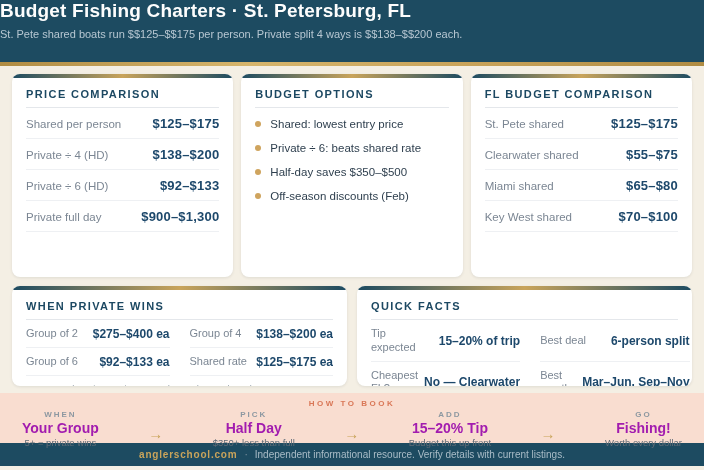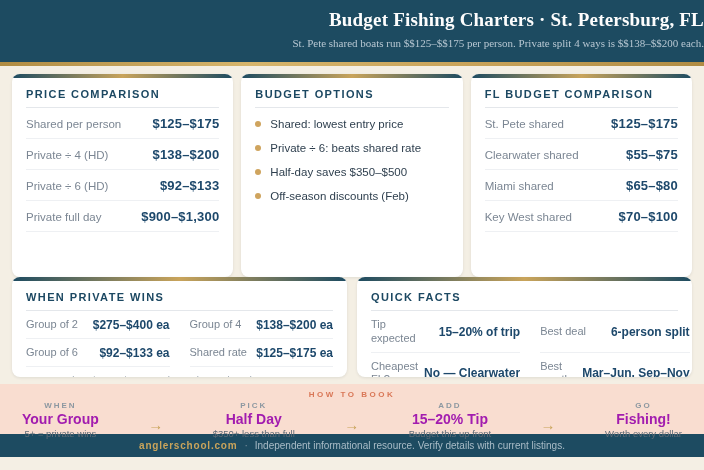--- a/index.html
+++ b/index.html
@@ -7,44 +7,42 @@
   body {
     font-family:"Liberation Sans", sans-serif;
     background:#f4efe4;
     color:#1d4868;
     overflow:hidden;
   }
   
   .header {
     background:#1d4b61;
     height:62px;
-    text-align:right;
-    padding-top:9px;
-    font-family:Liberation Serif, serif;
+    text-align:left;
   }
   .header h1 {
     color:#fdfdfd;
     font-size:19px;
     font-weight:bold;
     letter-spacing:.2px;
   }
   .header .subtitle {
     color:#b7c7d2;
     font-size:11px;
     margin-top:6px;
   }
   .gold-bar {
     height:4px;
     background:linear-gradient(90deg,#b08c43 0%,#d6b56c 35%,#c9a45b 65%,#b08c43 100%);
   }
   
   .main { padding:8px 12px 7px; }
   .row-top { display:flex; gap:8px; }
   .row-top .card { flex:1; height:203px; }
-  .row-bottom { display:flex; gap:10px; }
+  .row-bottom { display:flex; gap:10px; margin-top:9px; }
   .row-bottom .card { flex:1; height:100px; }
   .card {
     background:#ffffff;
     border-radius:8px;
     box-shadow:0 1px 3px rgba(40,50,60,.10);
     overflow:hidden;
   }
   .card-topbar {
     height:4px;
     background:linear-gradient(90deg,#1d4b61 0%,#c9a45b 50%,#1d4b61 100%);

